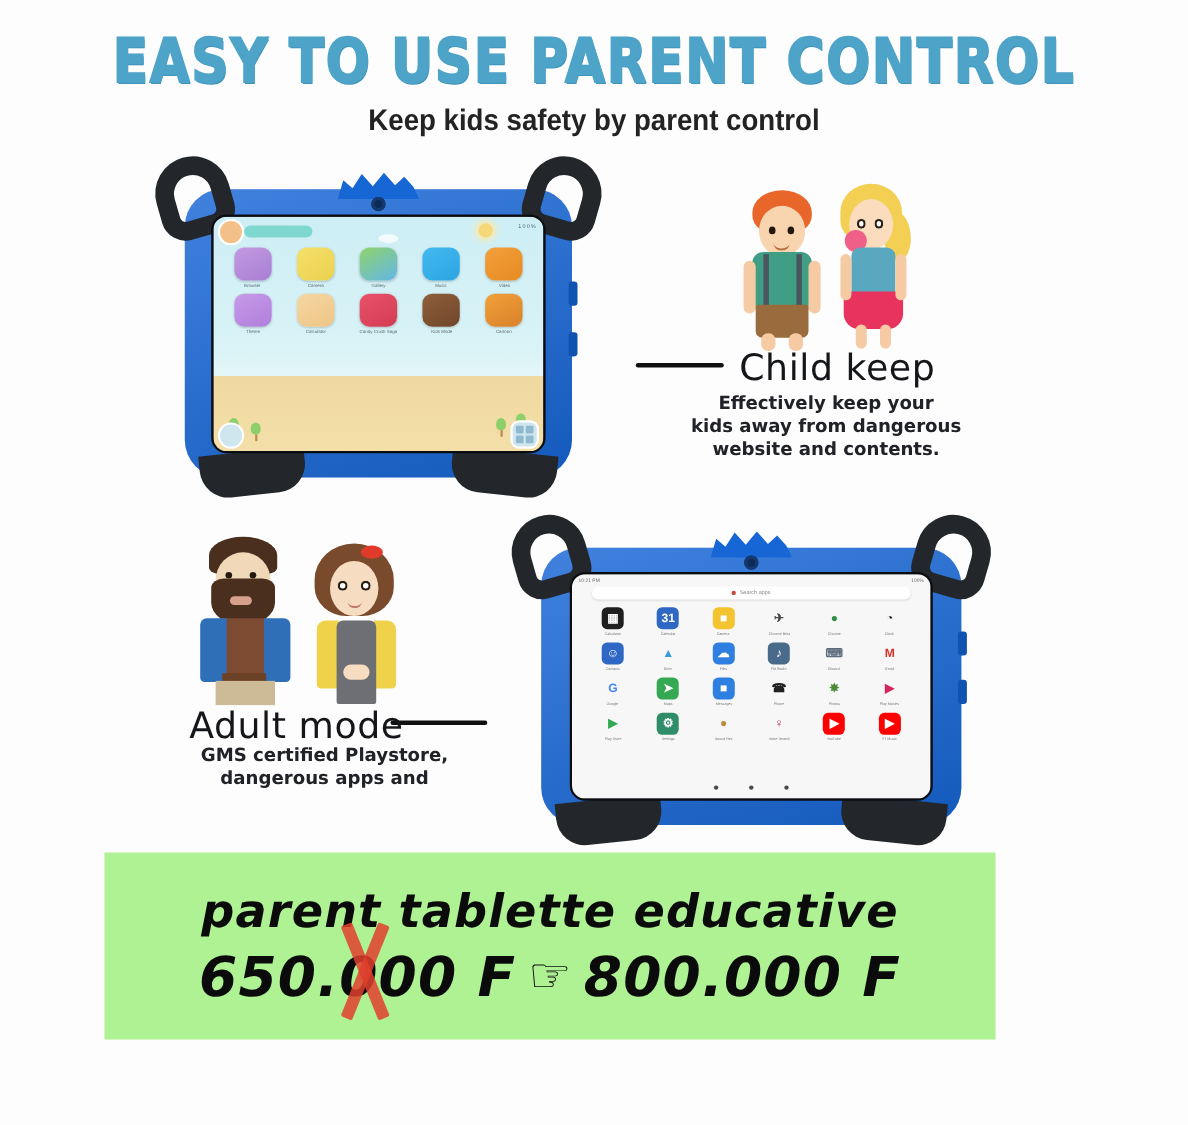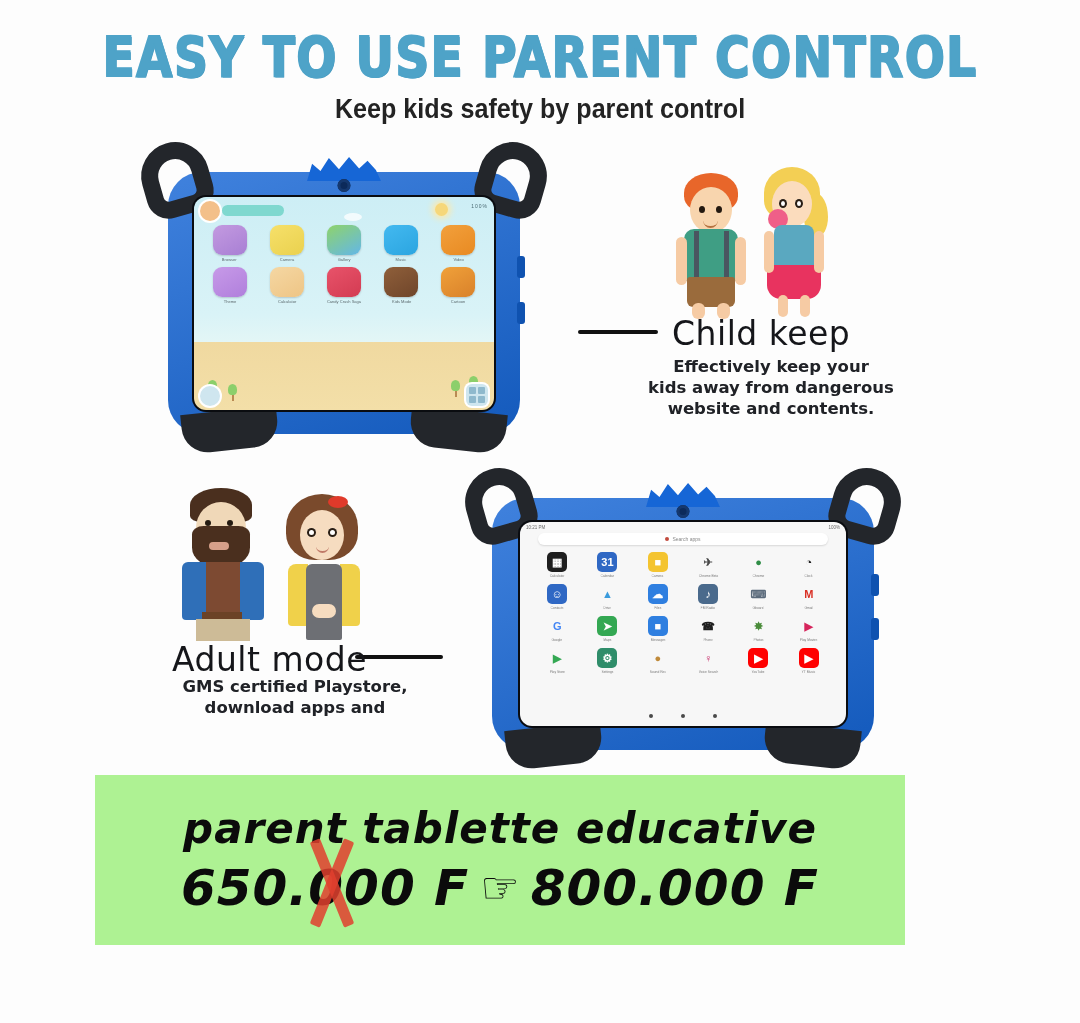--- a/index.html
+++ b/index.html
@@ -267,21 +267,21 @@
       <div class="body" style="left:13px;top:100px;width:54px;height:34px;background:#e8335f;border-radius:4px 4px 14px 14px;"></div>
       <div class="limb" style="left:10px;top:66px;width:10px;height:42px;"></div>
       <div class="limb" style="left:60px;top:66px;width:10px;height:42px;"></div>
       <div class="limb" style="left:24px;top:130px;width:10px;height:22px;"></div>
       <div class="limb" style="left:46px;top:130px;width:10px;height:22px;"></div>
     </div>
   </div>
 
   <div class="rule" style="left:578px;top:330px;width:80px;"></div>
   <div class="mode-title" style="left:672px;top:314px;">Child keep</div>
-  <div class="mode-desc" style="left:616px;top:356px;width:310px;">
+  <div class="mode-desc" style="left:596px;top:356px;width:310px;">
     <div>Effectively keep your</div>
     <div>kids away from dangerous</div>
     <div>website and contents.</div>
   </div>
 
   <div class="people" style="left:174px;top:482px;width:200px;height:155px;">
 
     <div class="fig" style="left:0;top:6px;width:100px;height:150px;">
       <div class="hair" style="left:16px;top:0;width:62px;height:34px;background:#4a2f1e;border-radius:50% 50% 18% 18%;"></div>
       <div class="head" style="left:22px;top:14px;width:50px;height:52px;background:#f0d8b8;"></div>
@@ -307,21 +307,21 @@
       <div class="body" style="left:64px;top:70px;width:20px;height:62px;background:#f0d14a;border-radius:0 8px 4px 0;"></div>
       <div class="body" style="left:30px;top:70px;width:36px;height:76px;background:#6d6f74;border-radius:6px 6px 2px 2px;"></div>
       <div class="limb" style="left:36px;top:110px;width:24px;height:14px;background:#f6dcc0;border-radius:8px;"></div>
     </div>
   </div>
 
   <div class="rule" style="left:355px;top:655px;width:88px;"></div>
   <div class="mode-title" style="left:172px;top:640px;">Adult mode</div>
   <div class="mode-desc" style="left:150px;top:676px;width:290px;">
     <div>GMS certified Playstore,</div>
-    <div>download apps and</div>
+    <div>dangerous apps and</div>
   </div>
 
   <div class="tablet" style="left:492px;top:498px;width:382px;height:252px;">
     <div class="case"></div>
     <div class="bump"></div>
     <div class="ear tl"></div>
     <div class="ear tr"></div>
     <div class="foot l"></div>
     <div class="foot r"></div>
     <div class="sidebtn" style="top:76px;"></div>

